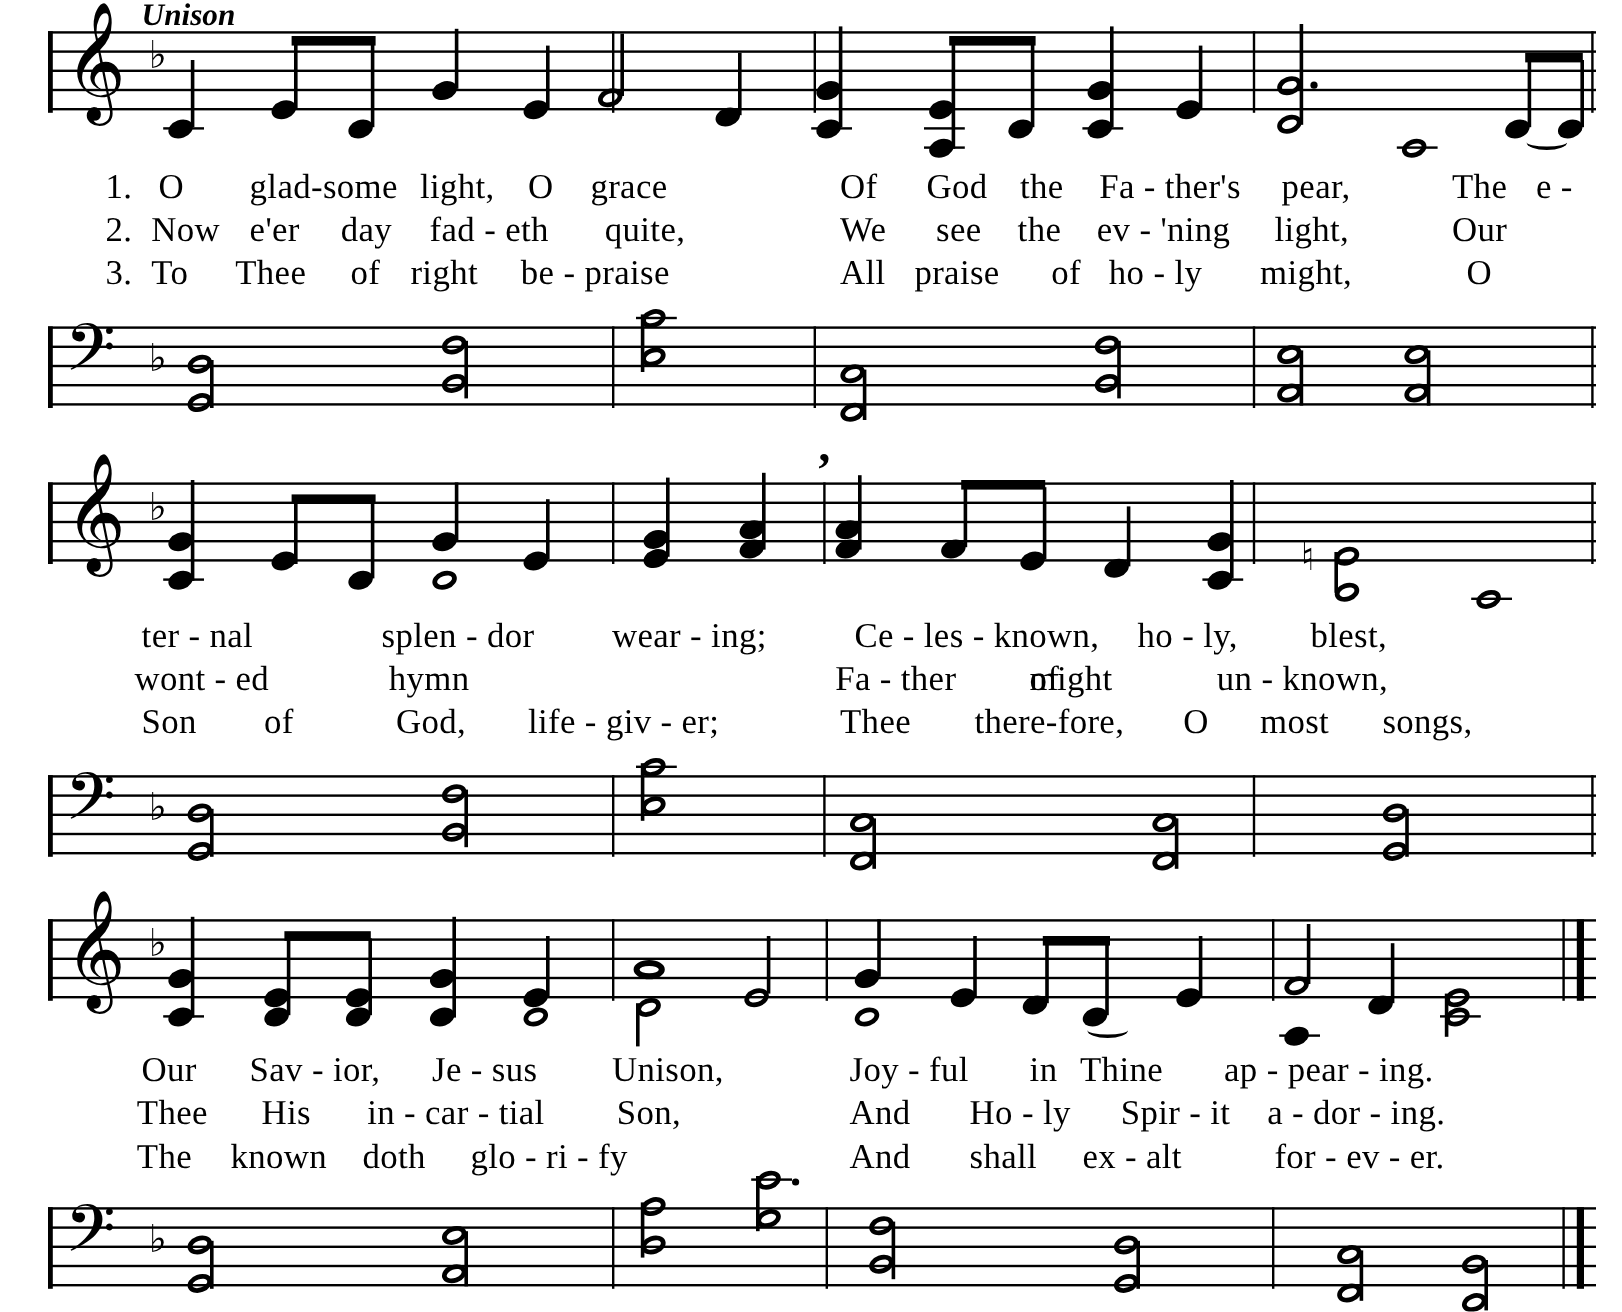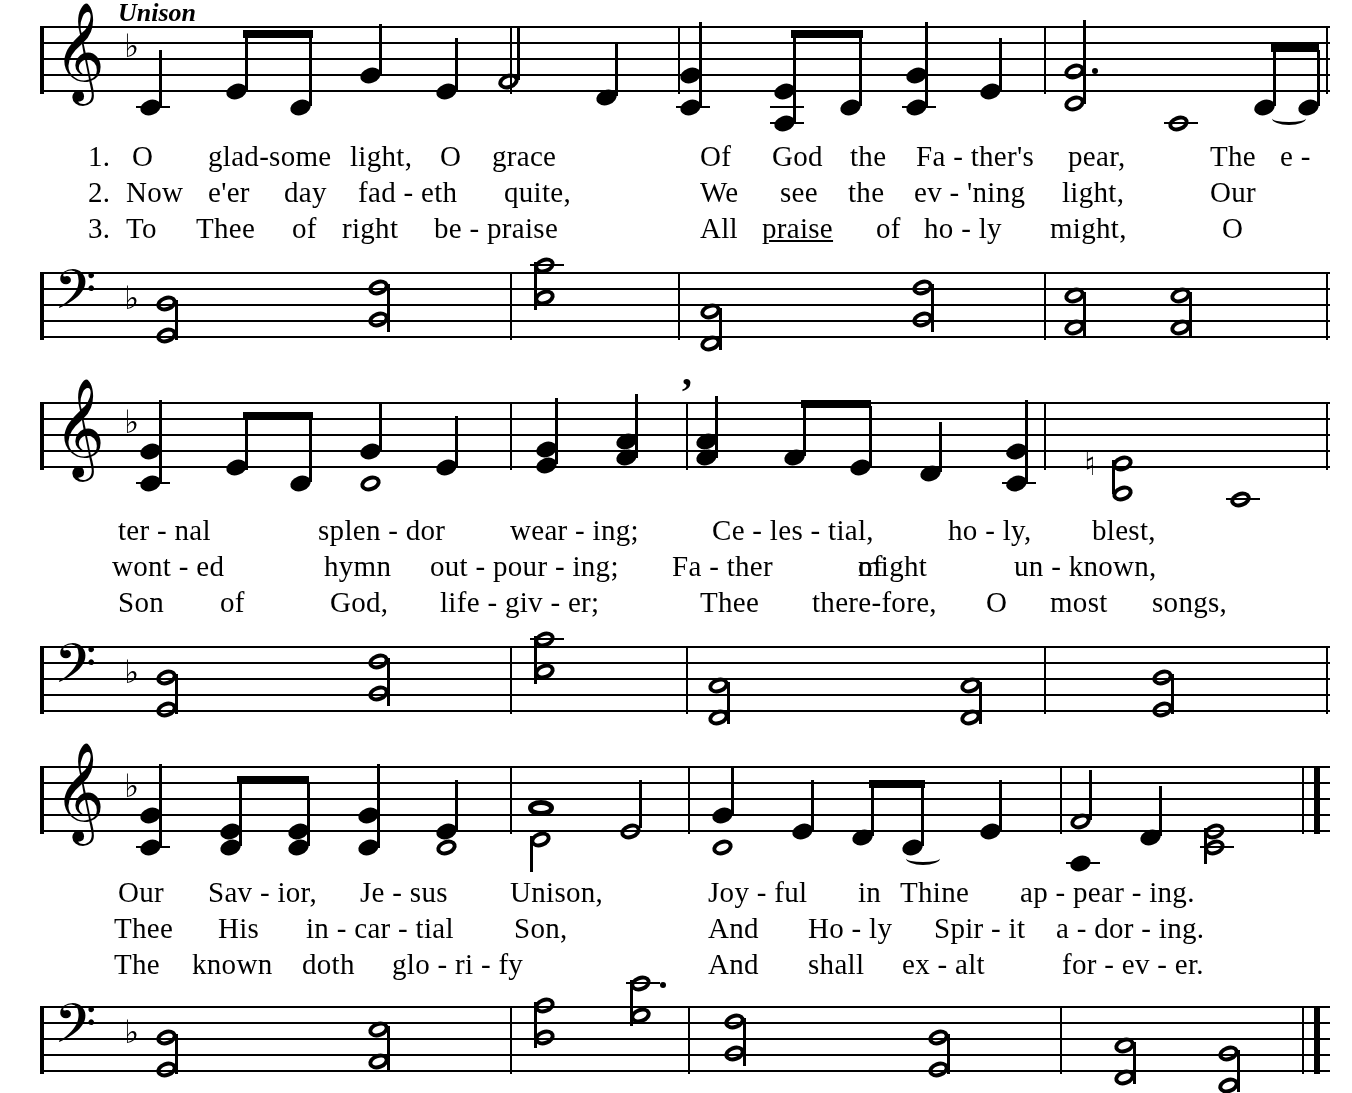--- a/index.html
+++ b/index.html
@@ -298,21 +298,21 @@
         <span class="w" style="left:1170px;">Our</span>
       </div>
       <div class="lyric-line">
         <span class="w" style="left:48px;">3.</span>
         <span class="w" style="left:86px;">To</span>
         <span class="w" style="left:156px;">Thee</span>
         <span class="w" style="left:252px;">of</span>
         <span class="w" style="left:302px;">right</span>
         <span class="w" style="left:394px;">be - praise</span>
         <span class="w" style="left:660px;">All</span>
-        <span class="w" style="left:722px;text-decoration:underline;">praise</span>
+        <span class="w" style="left:722px;">praise</span>
         <span class="w" style="left:836px;">of</span>
         <span class="w" style="left:884px;">ho - ly</span>
         <span class="w" style="left:1010px;">might,</span>
         <span class="w" style="left:1182px;">O</span>
       </div>
     </div>
 
     <div class="staff" style="top:272px;">
       <div class="line l0"></div>
         <div class="line l1"></div>
@@ -429,29 +429,28 @@
 
       <div class="ledger" style="left:1186px; top:96px;"></div>
       <div class="nh open" style="left:1190px; top:90px;"></div>
     </div>
 
     <div class="lyric-block" style="top:146px;">
       <div class="lyric-line">
         <span class="w" style="left:78px;">ter - nal</span>
         <span class="w" style="left:278px;">splen - dor</span>
         <span class="w" style="left:470px;">wear - ing;</span>
-        <span class="w" style="left:672px;">Ce - les - tial,</span>
+        <span class="w" style="left:672px;">Ce - les - known,</span>
         <span class="w" style="left:908px;">ho - ly,</span>
         <span class="w" style="left:1052px;">blest,</span>
       </div>
       <div class="lyric-line">
         <span class="w" style="left:72px;">wont - ed</span>
         <span class="w" style="left:284px;">hymn</span>
-        <span class="w" style="left:390px;">out - pour - ing;</span>
-        <span class="w" style="left:632px;">Fa - ther</span>
+        <span class="w" style="left:656px;">Fa - ther</span>
         <span class="w" style="left:818px;">of</span>
         <span class="w" style="left:818px;font-family:Liberation Serif, serif;">might</span>
         <span class="w" style="left:974px;">un - known,</span>
       </div>
       <div class="lyric-line">
         <span class="w" style="left:78px;">Son</span>
         <span class="w" style="left:180px;">of</span>
         <span class="w" style="left:290px;">God,</span>
         <span class="w" style="left:400px;">life - giv - er;</span>
         <span class="w" style="left:660px;">Thee</span>

